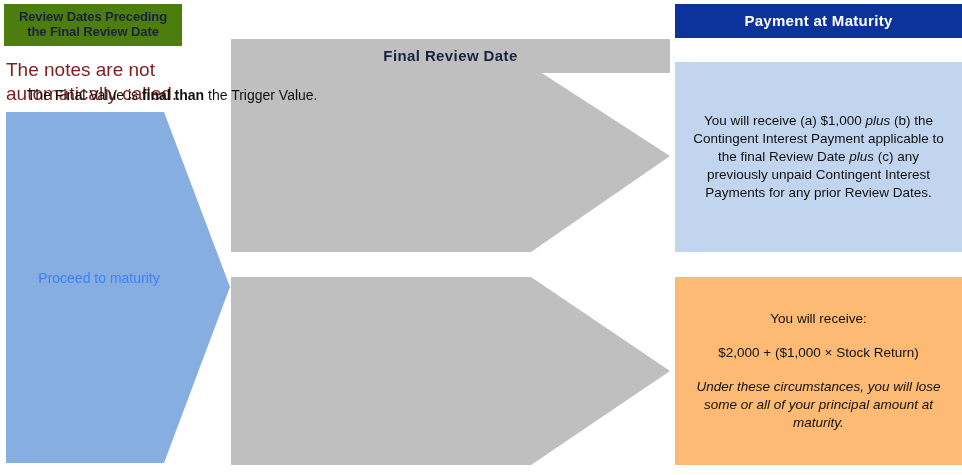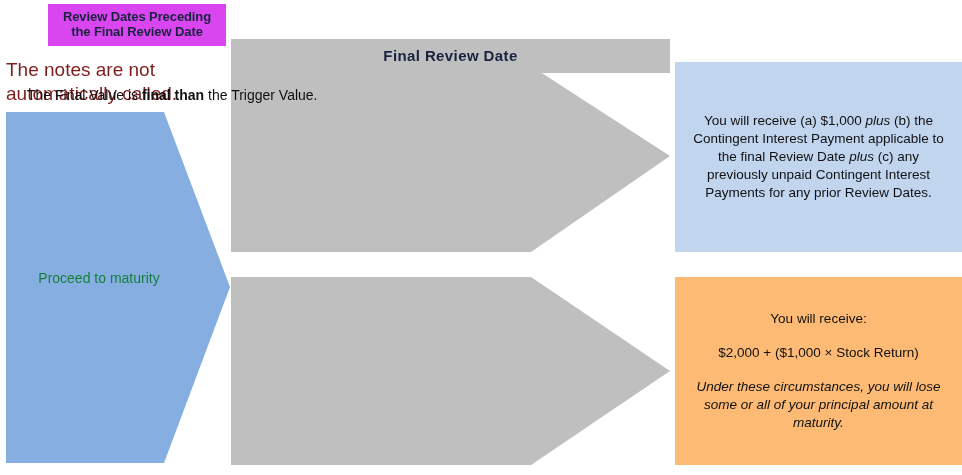--- a/index.html
+++ b/index.html
@@ -74,21 +74,21 @@
     left: 4px; top: 110px;
     width: 228px; height: 355px;
   }
   #left-arrow-wrap svg { display: block; }
   #left-arrow-label {
     position: absolute;
     left: 0; top: 160px;
     width: 190px;
     text-align: center;
     font-size: 14px;
-    color: #15803d;
+    color: #3b82f6;
     line-height: 1.2;
     pointer-events: none;
   }
 
   
   .mid-arrow-wrap {
     position: absolute;
     left: 231px;
     width: 439px;
   }
@@ -132,24 +132,25 @@
   .pay-gap-md { height: 16px; }
   .pay-italic { font-style: italic; }
   b.inline-b { font-weight: bold; }
   i.inline-i { }
 </style>
 </head>
 <body>
 
 <div id="diagram">
 
-  <div class="hdr" id="hdr-left" style="background: #d946ef; margin-left: 44px;">Review Dates Preceding the Final Review Date</div>
+  <div class="hdr" id="hdr-left" style="background: #4d7c0f;">Review Dates Preceding the Final Review Date</div>
 
   <div class="hdr" id="hdr-mid" style="background: rgb(191, 191, 191); margin-top: 35px;">Final Review Date</div>
 
+  <div class="hdr" id="hdr-right" style="background: rgb(11, 51, 155);">Payment at Maturity</div>
 
   <div id="left-note">The notes are not automatically called.</div>
 
   <div id="left-arrow-wrap">
     <svg width="228" height="355" viewBox="0 0 228 355" aria-hidden="true">
       <polygon points="2,2 160,2 226,177 160,353 2,353" fill="#87AEE0"></polygon>
     </svg>
     <div id="left-arrow-label">Proceed to maturity</div>
   </div>
 

